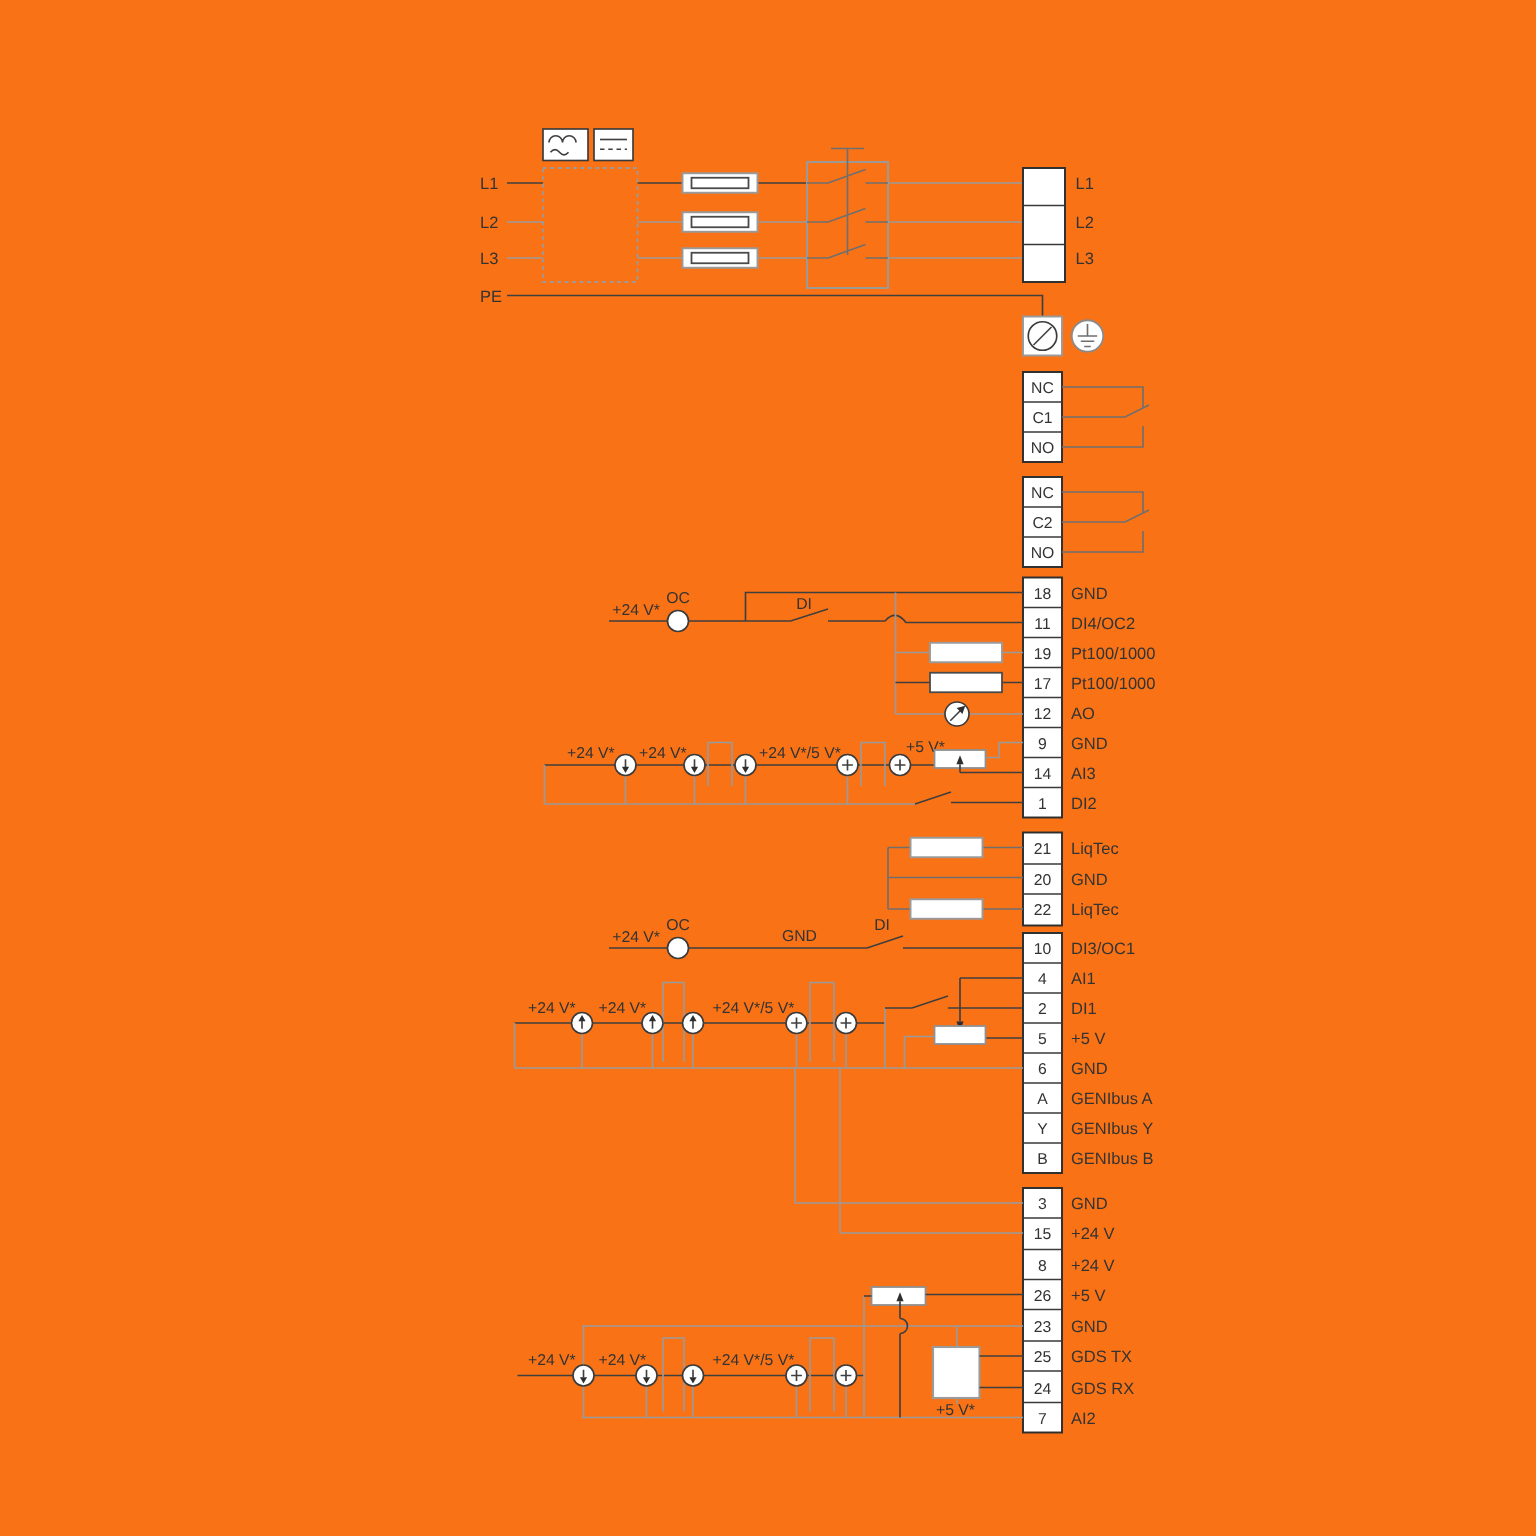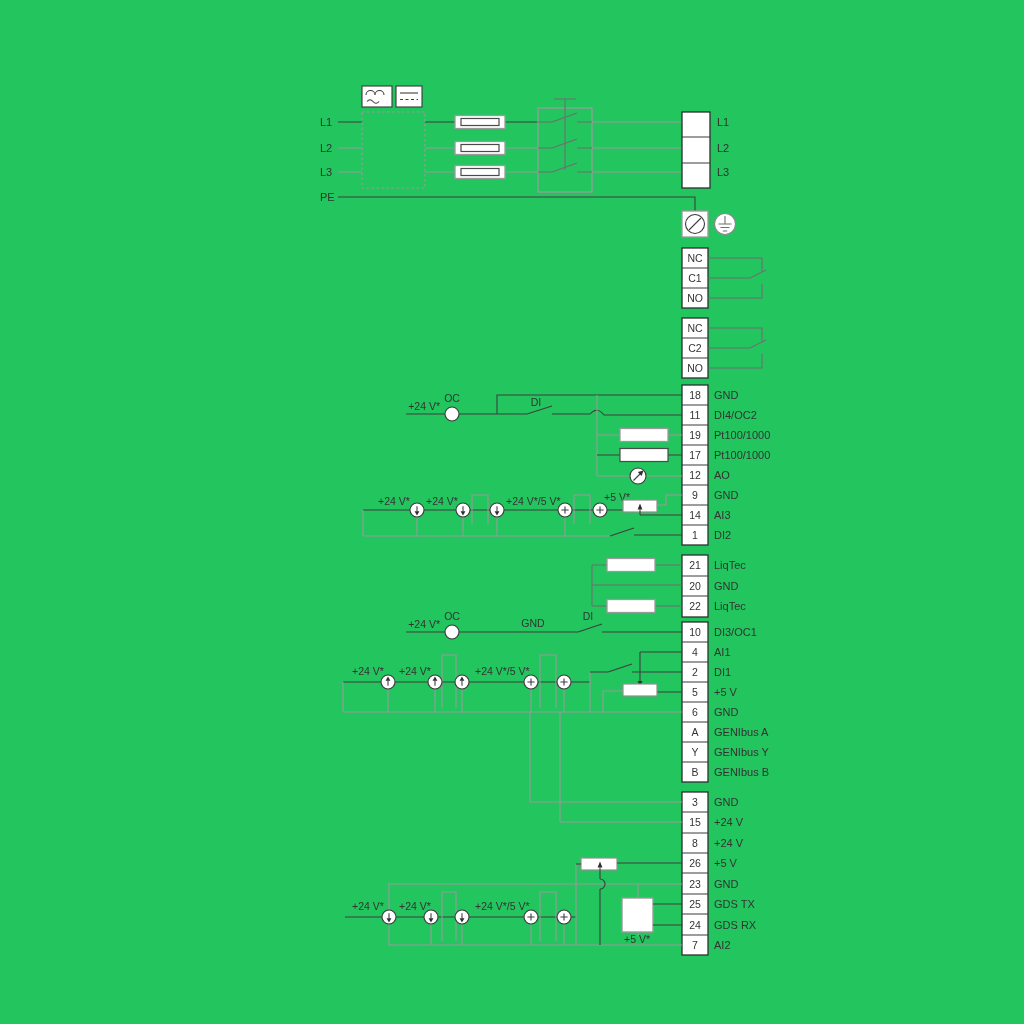--- a/index.html
+++ b/index.html
@@ -1,16 +1,16 @@
 <!DOCTYPE html>
 <html><head>
 <meta charset="utf-8">
 <style>
   html,body{margin:0;padding:0;background:#ffffff;}
-  .stage{width:1024px;height:1024px;position:relative;background:#22c55e;}
+  .stage{width:1024px;height:1024px;position:relative;background:#f97316;}
   text{font-family:"Liberation Sans","DejaVu Sans",sans-serif;fill:#333;}
   .t11{font-size:11px;}
   .t10{font-size:10.5px;}
   .mid{text-anchor:middle;}
   .end{text-anchor:end;}
   .wd{stroke:#3f3f3f;fill:none;stroke-width:1.1;}
   .wg{stroke:#9a9a9a;fill:none;stroke-width:1.1;}
   .wm{stroke:#6f6f6f;fill:none;stroke-width:1.1;}
   .box{fill:#fff;stroke:#2e2e2e;stroke-width:1.3;}
   .boxg{fill:#fff;stroke:#9a9a9a;stroke-width:1.4;}

